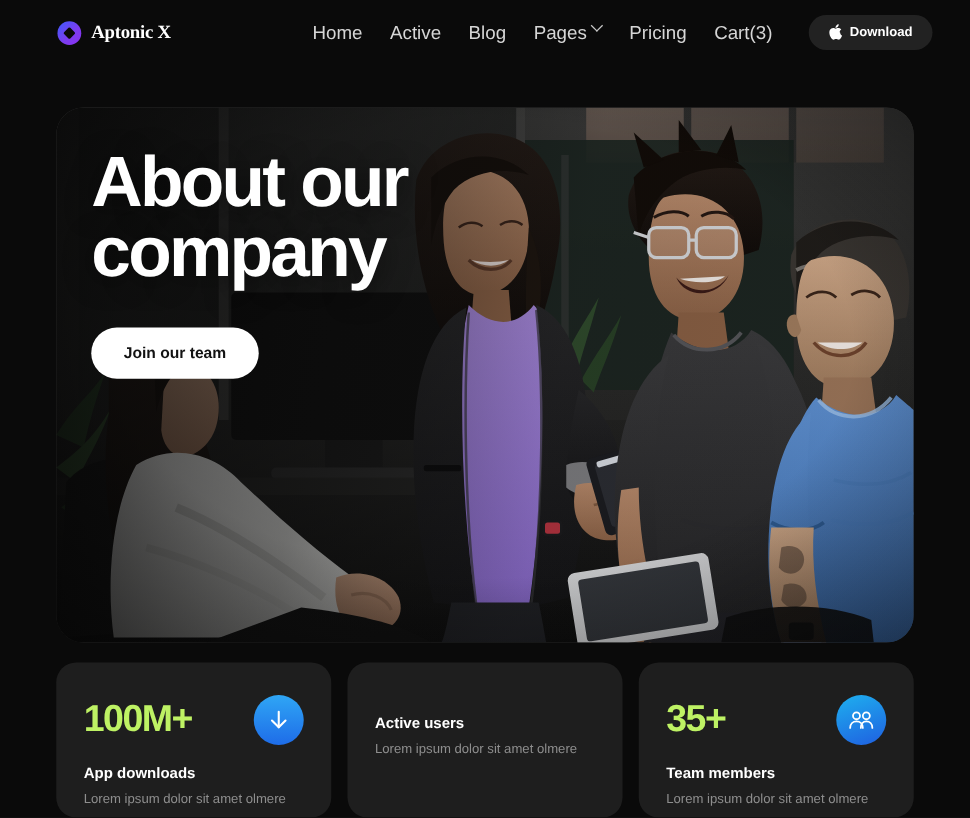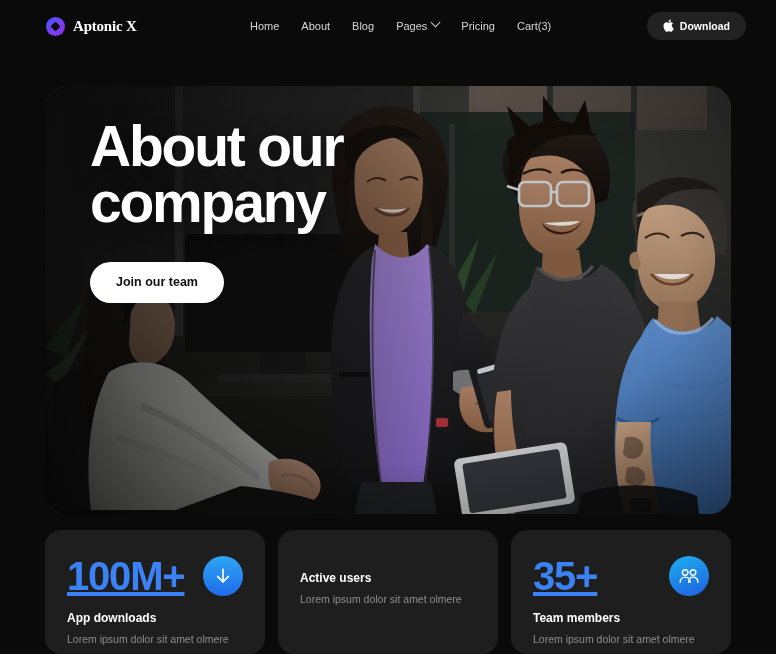--- a/index.html
+++ b/index.html
@@ -35,21 +35,21 @@
     color:#ffffff; font-size:15px; font-weight:bold; letter-spacing:-0.2px;
     white-space:nowrap;
     font-family:Liberation Serif, serif;
   }
 
   .nav {
     position:absolute; left:250px; top:0; height:52px;
     display:flex; align-items:center; gap:22px;
   }
   .nav-item {
-    color:#d6d6d6; font-size:11px; white-space:nowrap; cursor:pointer;
+    color:#d6d6d6; font-size:15px; white-space:nowrap; cursor:pointer;
     display:flex; align-items:flex-start; gap:5px; line-height:1;
   }
   .chev {
     display:inline-block; width:7px; height:7px;
     border-right:1.3px solid #c9c9c9; border-bottom:1.3px solid #c9c9c9;
     transform:translateY(-2px) rotate(45deg);
   }
 
   .dl-btn {
     position:absolute; right:30px; top:12px;
@@ -70,21 +70,21 @@
     background:#2a2a2a;
   }
   .hero-photo { position:absolute; inset:0; }
   .hero-photo svg { display:block; width:100%; height:100%; }
 
   .hero-overlay {
     position:absolute; inset:0;
     background:linear-gradient(100deg, rgba(5,5,5,0.80) 0%, rgba(10,10,10,0.52) 32%, rgba(10,10,10,0.12) 58%, rgba(10,10,10,0.05) 100%);
   }
 
-  .hero-content { position:absolute; left:45px; top:33px; z-index:5; }
+  .hero-content { position:absolute; left:28px; top:33px; z-index:5; }
   .hero-title {
     color:#ffffff; font-size:57px; font-weight:bold;
     line-height:0.98; letter-spacing:-2.2px;
     text-shadow:0 2px 22px rgba(0,0,0,0.55);
     max-width:420px;
   }
   .hero-cta {
     margin-top:31px; display:inline-flex; align-items:center; justify-content:center;
     height:41px; padding:0 26px; border-radius:21px;
     background:#ffffff; border:none; cursor:pointer;
@@ -101,22 +101,22 @@
   .stat-card {
     width:220px; height:124px;
     background:#1e1e1e; border-radius:16px;
     padding:26px 22px 0 22px; position:relative;
   }
   .stat-top {
     display:flex; align-items:center; justify-content:space-between;
     height:40px;
   }
   .stat-value {
-    color:#3b82f6; font-size:40px; font-weight:bold; letter-spacing:-1.2px;
-    line-height:1; white-space:nowrap;text-decoration:underline;
+    color:#bef264; font-size:30px; font-weight:bold; letter-spacing:-1.2px;
+    line-height:1; white-space:nowrap;
   }
   .stat-icon {
     width:40px; height:40px; border-radius:50%; flex:0 0 auto;
     display:flex; align-items:center; justify-content:center;
   }
   .stat-icon svg { display:block; }
   .ic-blue  { background:linear-gradient(180deg,#2fa6f5 0%,#1e6ce8 100%); }
   .ic-purple{ background:linear-gradient(135deg,#a033f0 0%,#6b3ef5 100%); }
   .ic-cyan  { background:linear-gradient(160deg,#1eb0ef 0%,#1f5fe0 100%); }
 
@@ -140,21 +140,21 @@
           <i></i>
         </span>
       <span class="brand-name">Aptonic X</span>
     </div>
 
     <nav class="nav">
       <div class="nav-item">
         <span>Home</span>
       </div>
       <div class="nav-item">
-        <span>About</span>
+        <span>Active</span>
       </div>
       <div class="nav-item">
         <span>Blog</span>
       </div>
       <div class="nav-item">
         <span>Pages</span>
         <span class="chev"></span>
       </div>
       <div class="nav-item">
         <span>Pricing</span>

